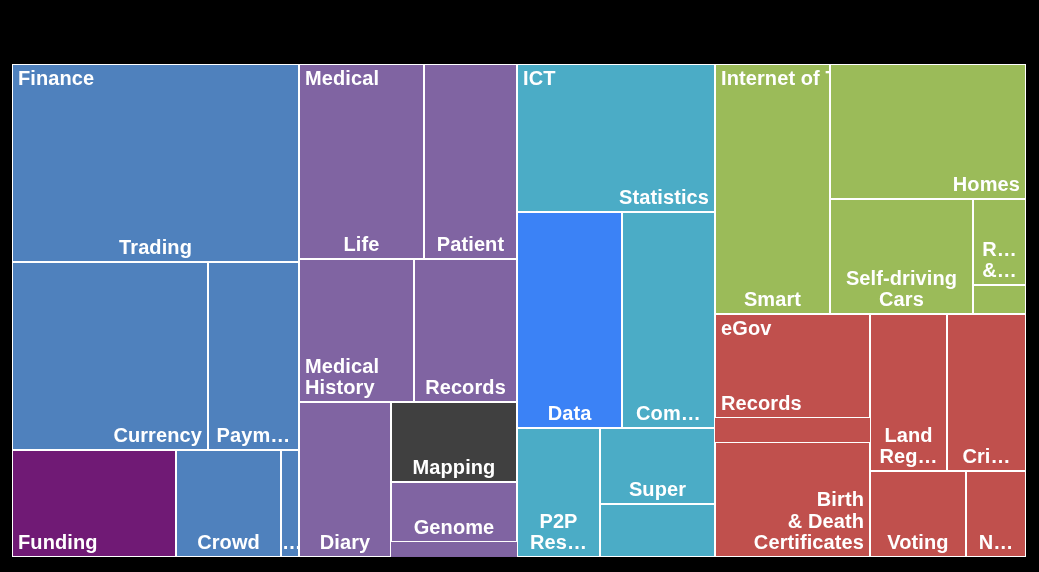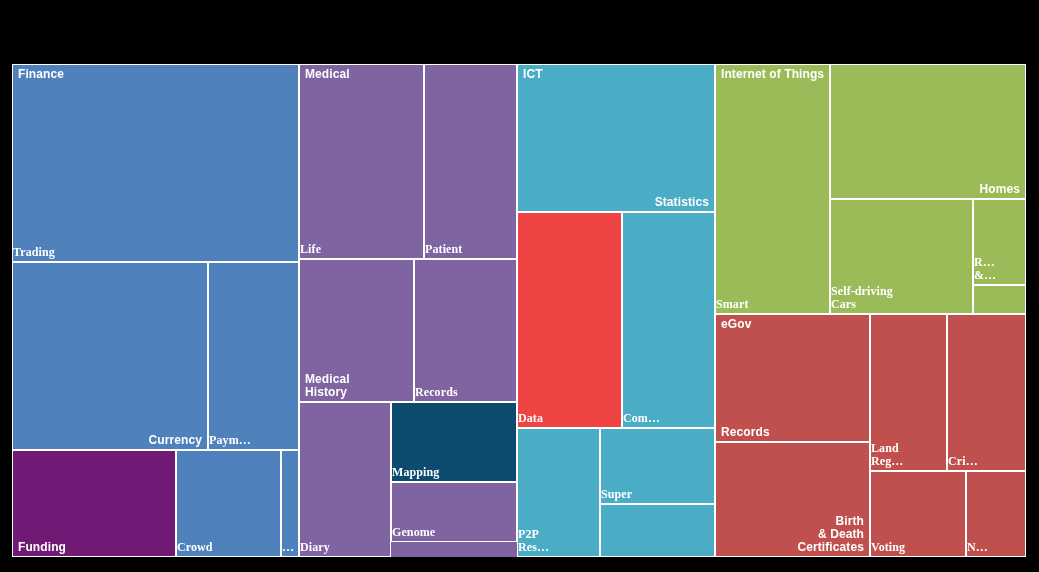--- a/index.html
+++ b/index.html
@@ -24,21 +24,21 @@
   .tm-node {
     position: absolute;
     box-sizing: border-box;
     border: 1px solid #ffffff;
     overflow: hidden;
   }
   .tm-label {
     position: absolute;
     color: #ffffff;
     font-weight: bold;
-    font-size: 12px;
+    font-size: 20px;
     line-height: 1.08;
     letter-spacing: 0.1px;
     white-space: pre;
     text-align: right;
     pointer-events: none;
   }
   
   .tm-label.tl {
     left: 5px;
     top: 3px;
@@ -54,22 +54,21 @@
   .tm-label.bl {
     left: 5px;
     bottom: 2px;
     text-align: left;
   }
   
   .tm-label.bc {
     left: 0;
     right: 0;
     bottom: 2px;
-    text-align: left;
-    font-family: Liberation Serif, serif;
+    text-align: center;
   }
 </style>
 </head>
 <body>
 
 <div id="treemap-root">
 
   <div class="tm-node" style="left:0px; top:0px; width:287px; height:493px; background:#4f81bd; border:none;">
 
     <div class="tm-node" style="left:0px; top:0px; width:287px; height:198px; background:#4f81bd;">
@@ -114,37 +113,37 @@
     </div>
 
     <div class="tm-node" style="left:115px; top:195px; width:103px; height:143px; background:#8064a2;">
       <span class="tm-label bc">Records</span>
     </div>
 
     <div class="tm-node" style="left:0px; top:338px; width:92px; height:155px; background:#8064a2;">
       <span class="tm-label bc">Diary</span>
     </div>
 
-    <div class="tm-node" style="left:92px; top:338px; width:126px; height:80px; background:#0c4a6e;">
+    <div class="tm-node" style="left:92px; top:338px; width:126px; height:80px; background:#404040;">
       <span class="tm-label bc">Mapping</span>
     </div>
 
     <div class="tm-node" style="left:92px; top:418px; width:126px; height:60px; background:#8064a2;">
       <span class="tm-label bc">Genome</span>
     </div>
   </div>
 
   <div class="tm-node" style="left:505px; top:0px; width:198px; height:493px; background:#4bacc6; border:none;padding-left:40px;">
 
     <div class="tm-node" style="left:0px; top:0px; width:198px; height:148px; background:#4bacc6;">
       <span class="tm-label tl">ICT</span>
       <span class="tm-label br">Statistics</span>
     </div>
 
-    <div class="tm-node" style="left:0px; top:148px; width:105px; height:216px; background:#ef4444;">
+    <div class="tm-node" style="left:0px; top:148px; width:105px; height:216px; background:#3b82f6;">
       <span class="tm-label bc">Data</span>
     </div>
 
     <div class="tm-node" style="left:105px; top:148px; width:93px; height:216px; background:#4bacc6;">
       <span class="tm-label bc">Com…</span>
     </div>
 
     <div class="tm-node" style="left:0px; top:364px; width:83px; height:129px; background:#4bacc6;">
       <span class="tm-label bc"><span>P2P</span><br><span>Res…</span></span>
     </div>
@@ -173,21 +172,21 @@
 
     <div class="tm-node" style="left:258px; top:135px; width:53px; height:86px; background:#9bbb59;">
       <span class="tm-label bc"><span>R…</span><br><span>&amp;…</span></span>
     </div>
 
     <div class="tm-node" style="left:258px; top:221px; width:53px; height:29px; background:#9bbb59;"></div>
   </div>
 
   <div class="tm-node" style="left:703px; top:250px; width:311px; height:243px; background:#c0504d; border:none;">
 
-    <div class="tm-node" style="left:0px; top:0px; width:155px; height:128px; background:#c0504d;">
+    <div class="tm-node" style="left:0px; top:0px; width:155px; height:104px; background:#c0504d;">
       <span class="tm-label tl">eGov</span>
       <span class="tm-label bl">Records</span>
     </div>
 
     <div class="tm-node" style="left:0px; top:128px; width:155px; height:115px; background:#c0504d;">
       <span class="tm-label br"><span>Birth</span><br><span>&amp; Death</span><br><span>Certificates</span></span>
     </div>
 
     <div class="tm-node" style="left:155px; top:0px; width:77px; height:157px; background:#c0504d;">
       <span class="tm-label bc"><span>Land</span><br><span>Reg…</span></span>

